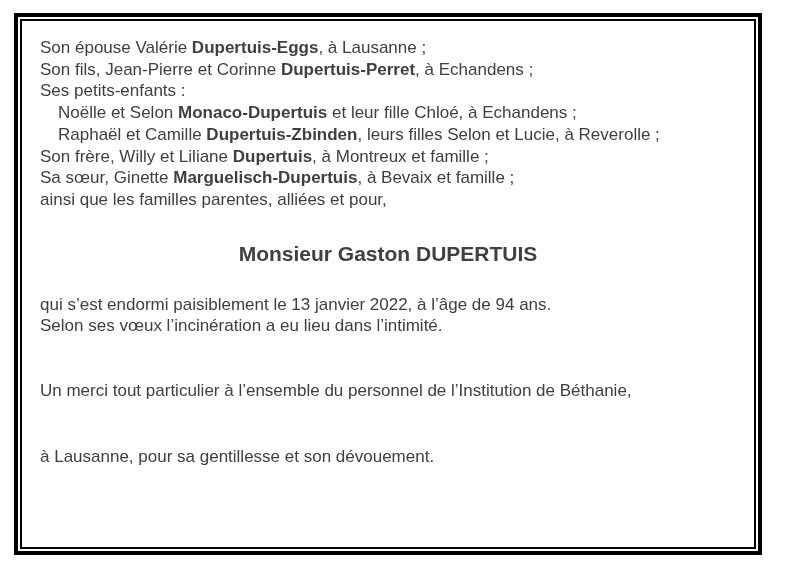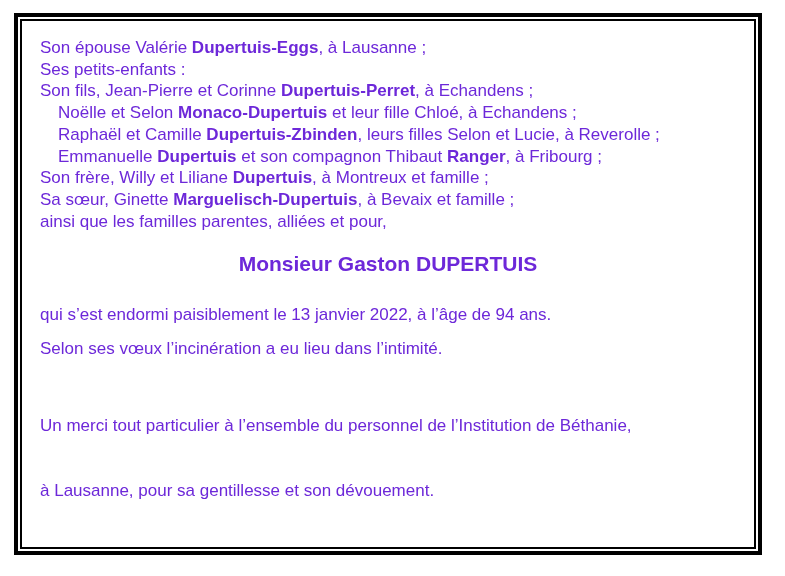--- a/index.html
+++ b/index.html
@@ -6,21 +6,21 @@
     margin: 0;
     padding: 0;
     background: #ffffff;
   }
   .canvas {
     position: relative;
     width: 785px;
     height: 576px;
     background: #ffffff;
     font-family: "Liberation Sans", "DejaVu Sans", sans-serif;
-    color: #6d28d9;
+    color: #404040;
     overflow: hidden;
   }
   .frame-outer {
     position: absolute;
     left: 14px;
     top: 13px;
     width: 748px;
     height: 542px;
     box-sizing: border-box;
     border: 4px solid #000000;
@@ -41,45 +41,44 @@
     line-height: 21.7px;
   }
   .line { white-space: pre-wrap; }
   .indent { padding-left: 18px; }
   .b { font-weight: bold; }
   .title {
     font-weight: bold;
     font-size: 21px;
     line-height: 24px;
     text-align: center;
-    margin-top: 20px;
+    margin-top: 31px;
     white-space: pre-wrap;
   }
-  .para { margin-top: 12px; white-space: pre-wrap; }
+  .para { margin-top: 0; white-space: pre-wrap; }
   .para-death { margin-top: 28px; }
 </style>
 </head>
 <body>
 
 <div class="canvas">
   <div class="frame-outer">
     <div class="frame-inner">
       <div class="content">
 
         <div class="line"><span>Son épouse Valérie </span><span class="b">Dupertuis-Eggs</span><span>, à Lausanne ;</span></div>
 
+        <div class="line"><span>Son fils, Jean-Pierre et Corinne </span><span class="b">Dupertuis-Perret</span><span>, à Echandens ;</span></div>
+
         <div class="line"><span>Ses petits-enfants :</span></div>
-
-        <div class="line"><span>Son fils, Jean-Pierre et Corinne </span><span class="b">Dupertuis-Perret</span><span>, à Echandens ;</span></div>
 
         <div class="line indent"><span>Noëlle et Selon </span><span class="b">Monaco-Dupertuis</span><span> et leur fille Chloé, à Echandens ;</span></div>
 
         <div class="line indent"><span>Raphaël et Camille </span><span class="b">Dupertuis-Zbinden</span><span>, leurs filles Selon et Lucie, à Reverolle ;</span></div>
 
-        <div class="line indent"><span>Emmanuelle </span><span class="b">Dupertuis</span><span> et son compagnon Thibaut </span><span class="b">Ranger</span><span>, à Fribourg ;</span></div>
 
         <div class="line"><span>Son frère, Willy et Liliane </span><span class="b">Dupertuis</span><span>, à Montreux et famille ;</span></div>
 
         <div class="line"><span>Sa sœur, Ginette </span><span class="b">Marguelisch-Dupertuis</span><span>, à Bevaix et famille ;</span></div>
 
         <div class="line"><span>ainsi que les familles parentes, alliées et pour,</span></div>
 
 
         <div class="title">Monsieur Gaston DUPERTUIS</div>
 

